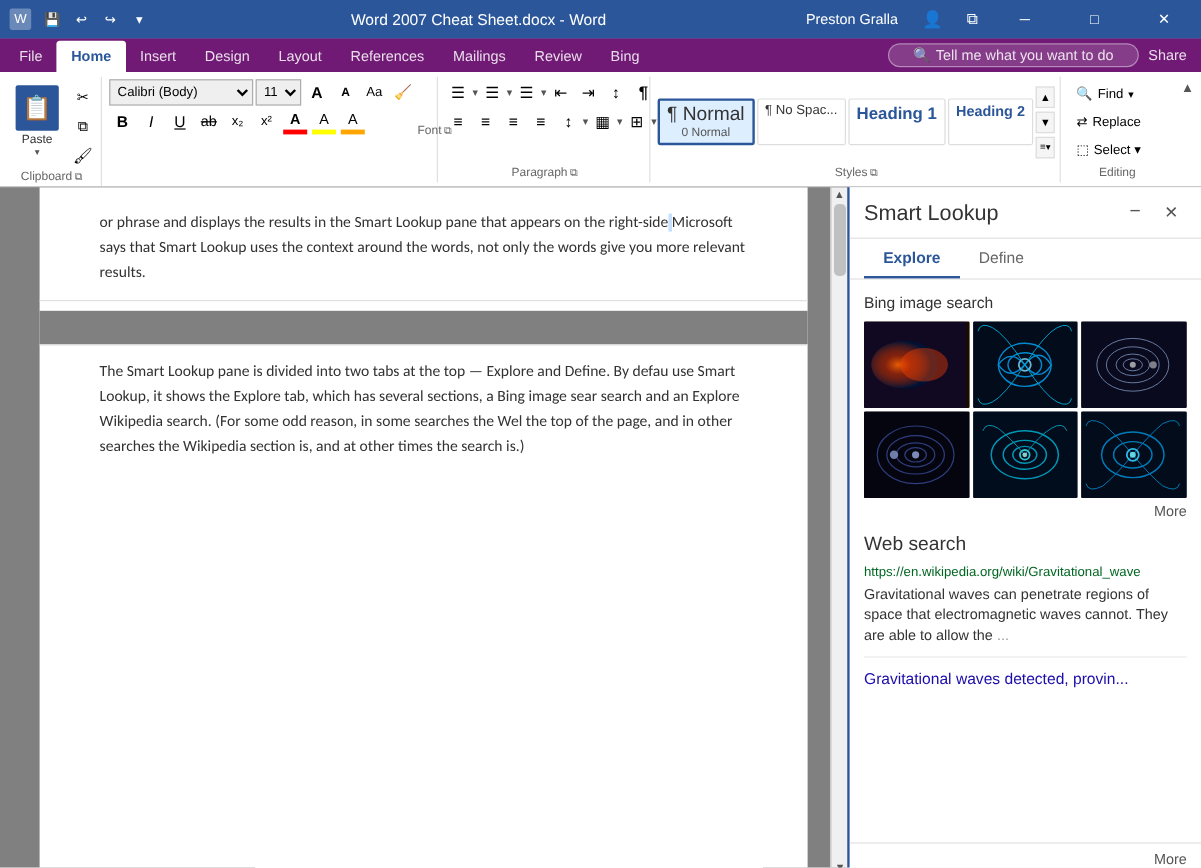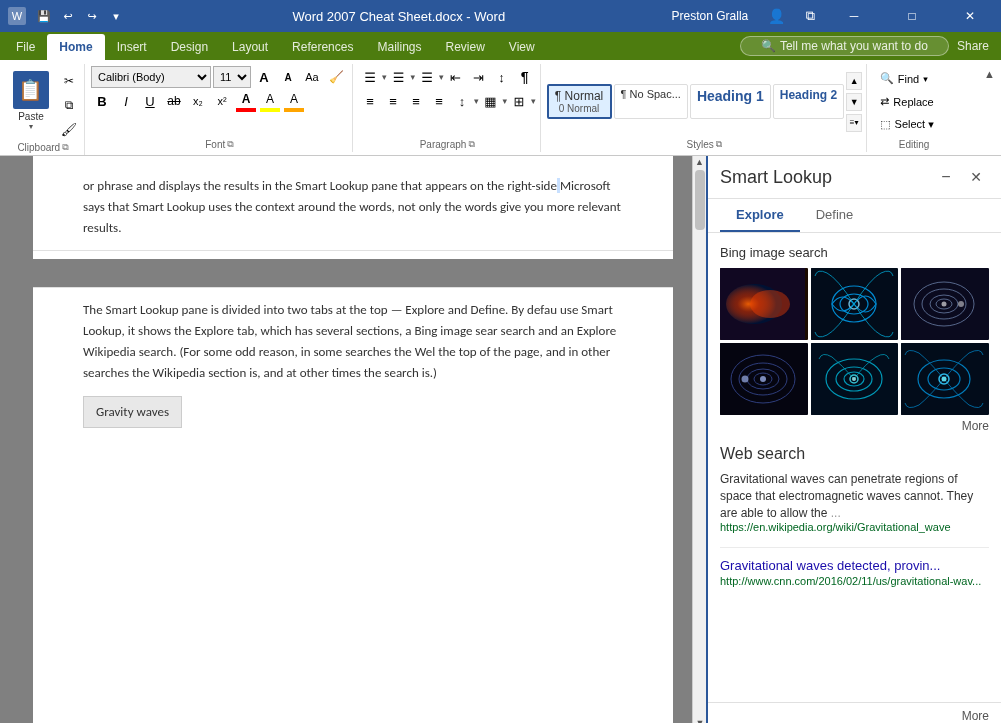--- a/index.html
+++ b/index.html
@@ -18,21 +18,21 @@
     .title-bar-left { display: flex; align-items: center; gap: 8px; }
     .title-bar-center { flex: 1; text-align: center; font-size: 13px; }
     .title-bar-right { display: flex; align-items: center; gap: 12px; }
     .title-bar-icon { width: 18px; height: 18px; background: rgba(255,255,255,0.3); border-radius: 2px; display: flex; align-items: center; justify-content: center; font-size: 11px; color: white; }
     .title-bar-btn { width: 46px; height: 32px; display: flex; align-items: center; justify-content: center; font-size: 12px; color: white; cursor: pointer; }
     .quick-access { display: flex; gap: 4px; }
     .qa-btn { width: 20px; height: 20px; display: flex; align-items: center; justify-content: center; color: white; font-size: 11px; cursor: pointer; }
 
     
     .ribbon { background: #2b579a; }
-    .ribbon-tabs { display: flex; align-items: flex-end; padding: 0 4px; background: #4d7c0f; }
+    .ribbon-tabs { display: flex; align-items: flex-end; padding: 0 4px; background: #701a75; }
     .ribbon-tab { padding: 6px 12px; font-size: 12px; color: rgba(255,255,255,0.85); cursor: pointer; border-radius: 3px 3px 0 0; }
     .ribbon-tab.active { background: white; color: #2b579a; font-weight: 600; }
 
     .ribbon-body { background: white; border-bottom: 1px solid #d0d0d0; padding: 2px 4px 4px; display: flex; align-items: stretch; gap: 2px; min-height: 90px; }
     .ribbon-group { display: flex; flex-direction: column; border-right: 1px solid #e0e0e0; padding: 2px 6px; min-width: fit-content; }
     .ribbon-group-label { font-size: 10px; color: #666; text-align: center; padding-top: 2px; }
 
     
     .paste-btn { display: flex; flex-direction: column; align-items: center; padding: 4px 8px; border: 1px solid transparent; cursor: pointer; border-radius: 3px; }
     .clip-btn { width: 20px; height: 20px; display: flex; align-items: center; justify-content: center; border: 1px solid transparent; cursor: pointer; font-size: 10px; border-radius: 2px; }
@@ -80,21 +80,21 @@
 <div class="ribbon">
   <div class="ribbon-tabs">
     <div class="ribbon-tab">File</div>
     <div class="ribbon-tab active">Home</div>
     <div class="ribbon-tab">Insert</div>
     <div class="ribbon-tab">Design</div>
     <div class="ribbon-tab">Layout</div>
     <div class="ribbon-tab">References</div>
     <div class="ribbon-tab">Mailings</div>
     <div class="ribbon-tab">Review</div>
-    <div class="ribbon-tab">View</div>
+    <div class="ribbon-tab">Bing</div>
     <div style="flex:1"></div>
     <div style="display:flex;align-items:center;gap:8px;padding:4px 8px;color:rgba(255,255,255,0.85);font-size:12px;">
       <span style="background:rgba(255,255,255,0.15);border:1px solid rgba(255,255,255,0.4);border-radius:12px;padding:2px 20px;display:flex;align-items:center;gap:4px;cursor:pointer;">
         <span>🔍</span>
         <span>Tell me what you want to do</span>
       </span>
       <span style="cursor:pointer;">Share</span>
     </div>
   </div>
 
@@ -112,21 +112,21 @@
           <button class="clip-btn" style="width:22px;height:22px;border:1px solid transparent;background:none;cursor:pointer;font-size:12px;" title="Copy">⧉</button>
           <button class="format-painter" title="Format Painter">🖌</button>
         </div>
       </div>
       <div class="ribbon-group-label" style="font-size:10px;color:#666;text-align:center;display:flex;align-items:center;justify-content:center;gap:2px;">
         Clipboard
         <span style="font-size:9px;cursor:pointer;">⧉</span>
       </div>
     </div>
 
-    <div class="ribbon-group" style="display:flex;flex-direction:column;padding:2px 4px;border-right:1px solid #e0e0e0;min-height:88px;min-width:195px;">
+    <div class="ribbon-group" style="display:flex;flex-direction:row;padding:2px 4px;border-right:1px solid #e0e0e0;min-height:88px;min-width:195px;">
       <div style="display:flex;flex-direction:column;gap:2px;flex:1;">
         <div style="display:flex;align-items:center;gap:2px;">
           <select class="font-select" style="height:22px;border:1px solid #adadad;font-size:11px;padding:0 2px;width:120px;">
             <option>Calibri (Body)</option>
           </select>
           <select class="font-size-select" style="height:22px;border:1px solid #adadad;font-size:11px;padding:0 2px;width:38px;">
             <option>11</option>
           </select>
           <button class="font-btn" style="height:22px;min-width:22px;border:1px solid transparent;background:none;cursor:pointer;font-size:13px;font-weight:bold;">A</button>
           <button class="font-btn" style="height:22px;min-width:22px;border:1px solid transparent;background:none;cursor:pointer;font-size:10px;font-weight:bold;">A</button>
@@ -191,21 +191,21 @@
         Paragraph
         <span style="font-size:9px;cursor:pointer;">⧉</span>
       </div>
     </div>
 
     <div class="ribbon-group" style="display:flex;flex-direction:column;padding:2px 4px;border-right:1px solid #e0e0e0;min-height:88px;">
       <div style="display:flex;align-items:center;gap:2px;flex:1;">
         <div style="display:flex;gap:2px;">
 
           <div style="padding:3px 6px;border:2px solid #2b579a;cursor:pointer;font-size:11px;min-width:65px;text-align:center;border-radius:2px;background:#ddeeff;">
-            <div style="font-size:12px;color:#333;">¶ Normal</div>
+            <div style="font-size:16px;color:#333;">¶ Normal</div>
             <div style="font-size:10px;color:#555;">0 Normal</div>
           </div>
 
           <div style="padding:3px 6px;border:1px solid #ddd;cursor:pointer;font-size:11px;min-width:65px;text-align:center;border-radius:2px;">
             <div style="font-size:11px;color:#333;">¶ No Spac...</div>
             <div style="font-size:10px;color:#888;"></div>
           </div>
 
           <div style="padding:3px 6px;border:1px solid #ddd;cursor:pointer;font-size:11px;min-width:65px;text-align:center;border-radius:2px;">
             <div style="font-size:14px;color:#2b579a;font-weight:bold;">Heading 1</div>
@@ -264,23 +264,20 @@
     <div style="background:white;margin:0 auto;width:640px;min-height:100%;padding:20px 50px;font-size:13px;line-height:1.6;color:#333;font-family:'Calibri',Arial,sans-serif;">
 
       <p style="margin-bottom:12px;">or phrase and displays the results in the Smart Lookup pane that appears on the right-side<span style="background:#c8e0ff;"> </span>Microsoft says that Smart Lookup uses the context around the words, not only the words give you more relevant results.</p>
 
       <div style="height:1px;background:#e0e0e0;margin:8px -50px;"></div>
       <div style="height:28px;background:#808080;margin:0 -50px;"></div>
       <div style="height:1px;background:#e0e0e0;margin:0 -50px 12px;"></div>
 
       <p style="margin-bottom:12px;">The Smart Lookup pane is divided into two tabs at the top — Explore and Define. By defau use Smart Lookup, it shows the Explore tab, which has several sections, a Bing image sear search and an Explore Wikipedia search. (For some odd reason, in some searches the Wel the top of the page, and in other searches the Wikipedia section is, and at other times the search is.)</p>
 
-      <div style="margin:8px 0;">
-        <span style="display:inline-block;background:#e8e8e8;border:1px solid #ccc;padding:5px 12px;font-size:13px;cursor:pointer;">Gravity waves</span>
-      </div>
 
     </div>
   </div>
 
   <div class="smart-lookup" style="width:295px;background:white;border-left:2px solid #2b579a;display:flex;flex-direction:column;height:100%;overflow:hidden;">
 
     <div style="display:flex;align-items:center;justify-content:space-between;padding:8px 12px;border-bottom:1px solid #e0e0e0;">
       <span style="font-size:18px;font-weight:300;color:#333;">Smart Lookup</span>
       <div style="display:flex;gap:4px;">
         <button style="width:26px;height:26px;border:none;background:none;cursor:pointer;font-size:16px;color:#555;display:flex;align-items:center;justify-content:center;">−</button>
@@ -393,30 +390,29 @@
           </div>
         </div>
 
         <div style="text-align:right;color:#555;font-size:12px;cursor:pointer;margin-bottom:12px;">More</div>
       </div>
 
       <div>
         <p style="font-size:16px;color:#333;margin-bottom:8px;">Web search</p>
 
         <div style="margin-bottom:10px;border-bottom:1px solid #ebebeb;padding-bottom:10px;cursor:pointer;">
+          <div style="color:#006621;font-size:11px;margin-bottom:4px;white-space:nowrap;overflow:hidden;text-overflow:ellipsis;">https://en.wikipedia.org/wiki/Gravitational_wave</div>
           <div style="font-size:12px;color:#333;line-height:1.4;">
             <span>Gravitational waves can penetrate regions of space that electromagnetic waves cannot. They are able to allow the</span>
             <span style="color:#999;">...</span>
           </div>
-          <div style="color:#006621;font-size:11px;margin-bottom:4px;white-space:nowrap;overflow:hidden;text-overflow:ellipsis;">https://en.wikipedia.org/wiki/Gravitational_wave</div>
         </div>
 
         <div style="margin-bottom:10px;padding-bottom:10px;cursor:pointer;">
           <div style="color:#1a0dab;font-size:13px;margin-bottom:2px;">Gravitational waves detected, provin...</div>
-          <div style="color:#006621;font-size:11px;margin-bottom:4px;white-space:nowrap;overflow:hidden;text-overflow:ellipsis;">http://www.cnn.com/2016/02/11/us/gravitational-wav...</div>
         </div>
       </div>
 
     </div>
 
     <div style="border-top:1px solid #e0e0e0;padding:6px 12px;text-align:right;">
       <span style="color:#555;font-size:12px;cursor:pointer;">More</span>
     </div>
   </div>
 

